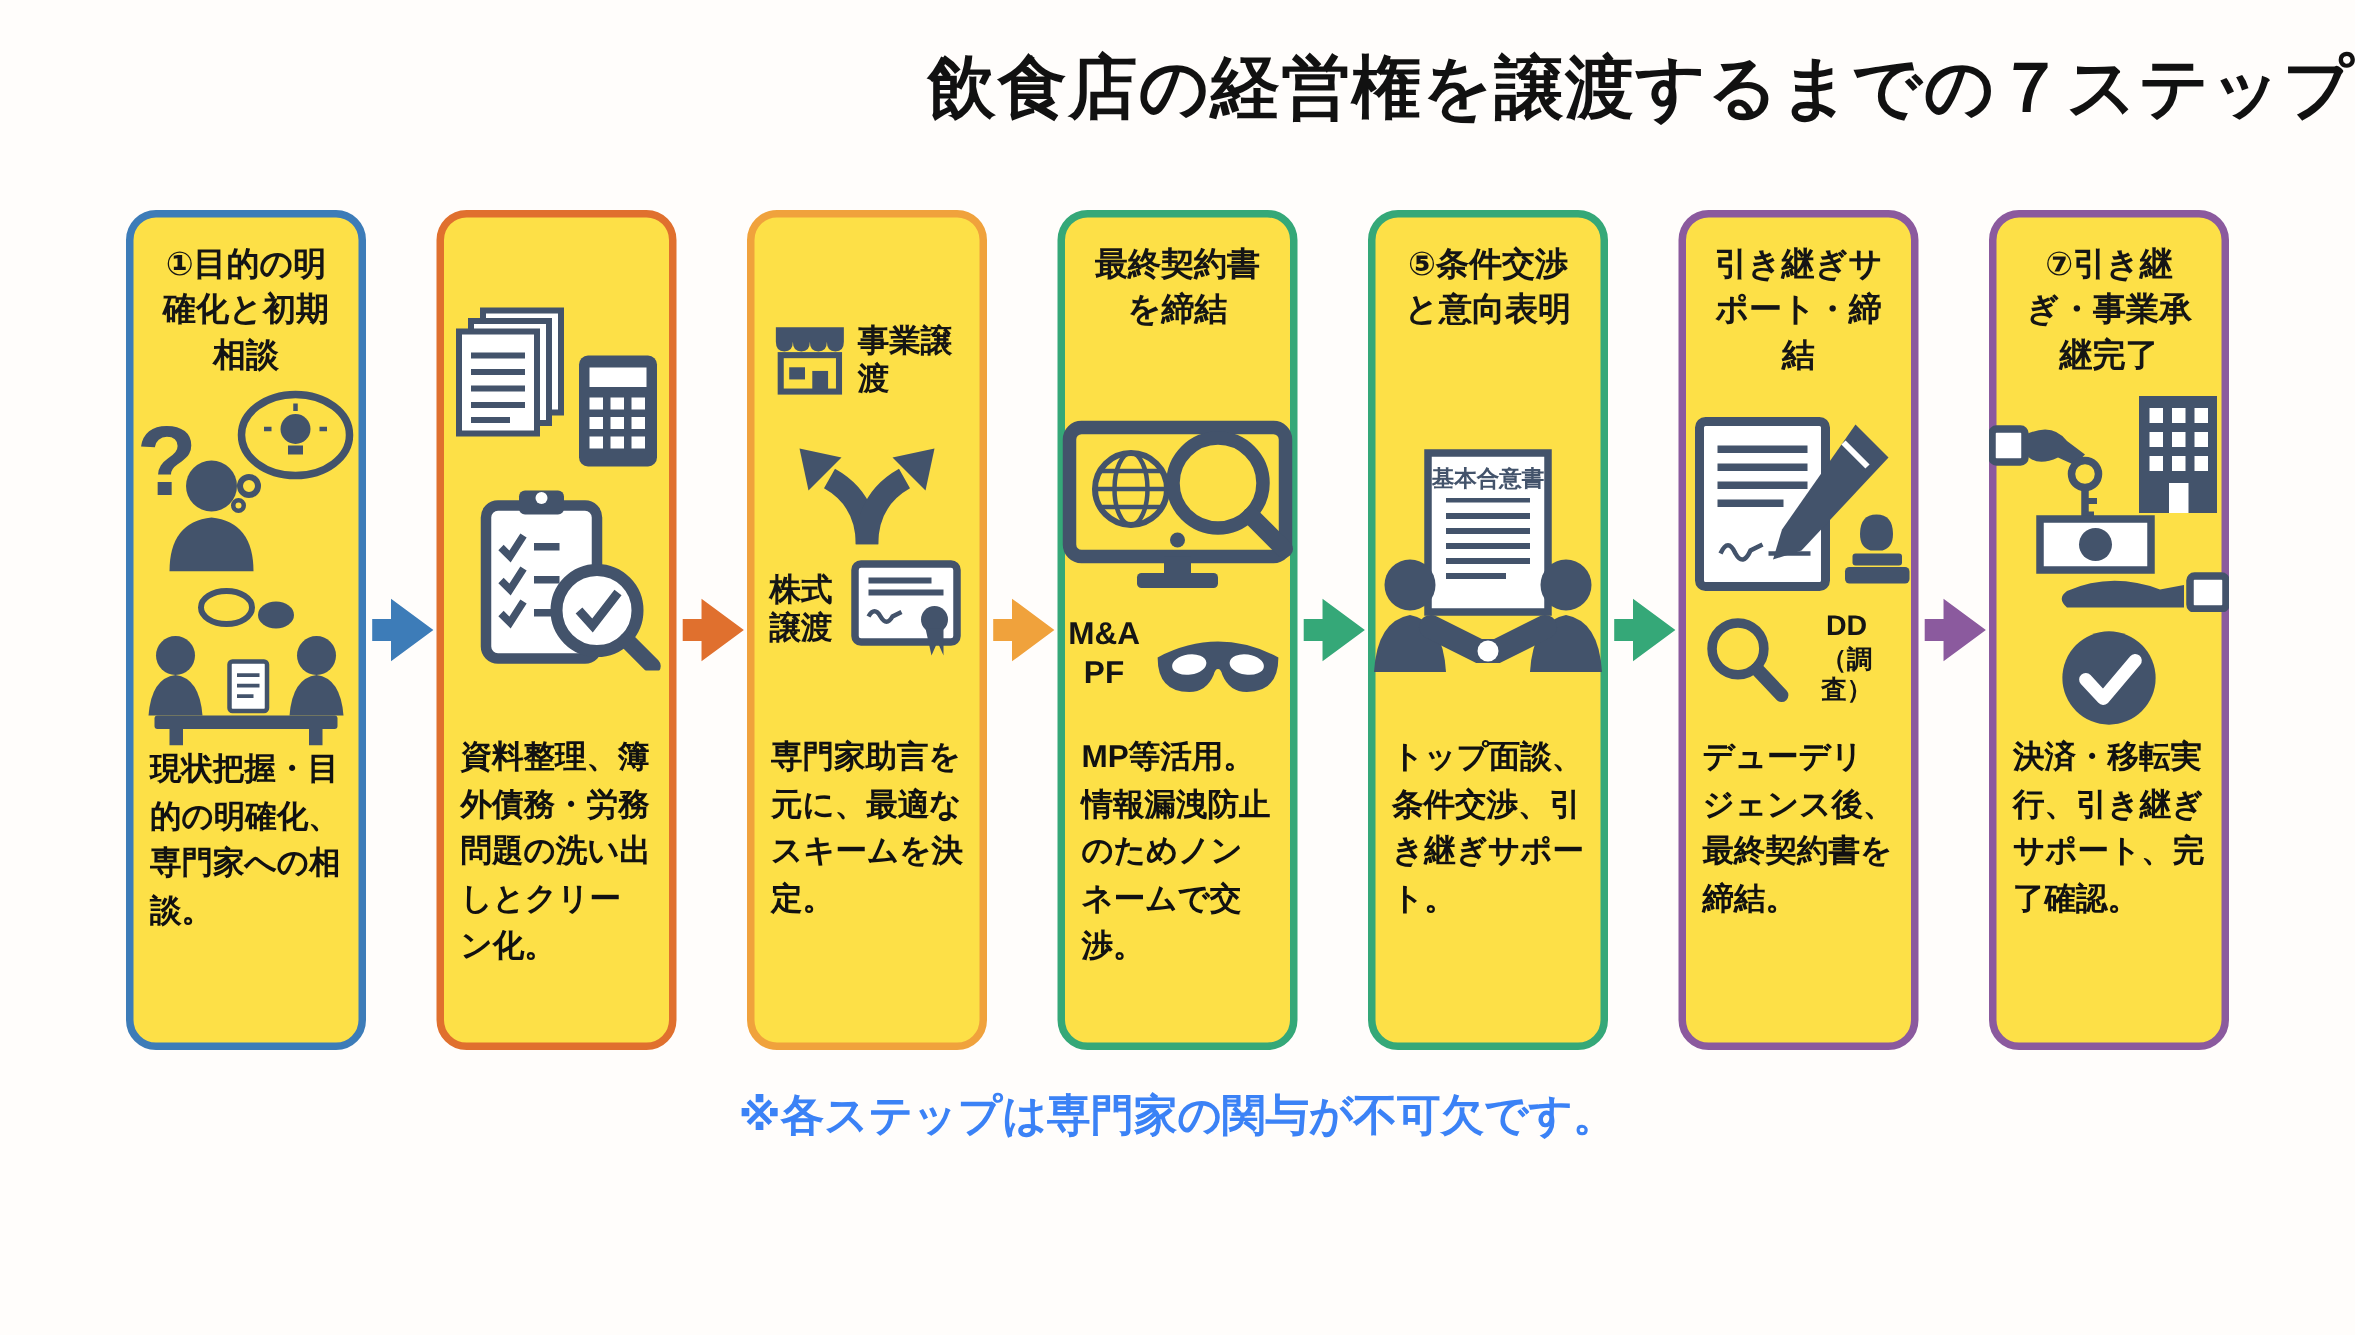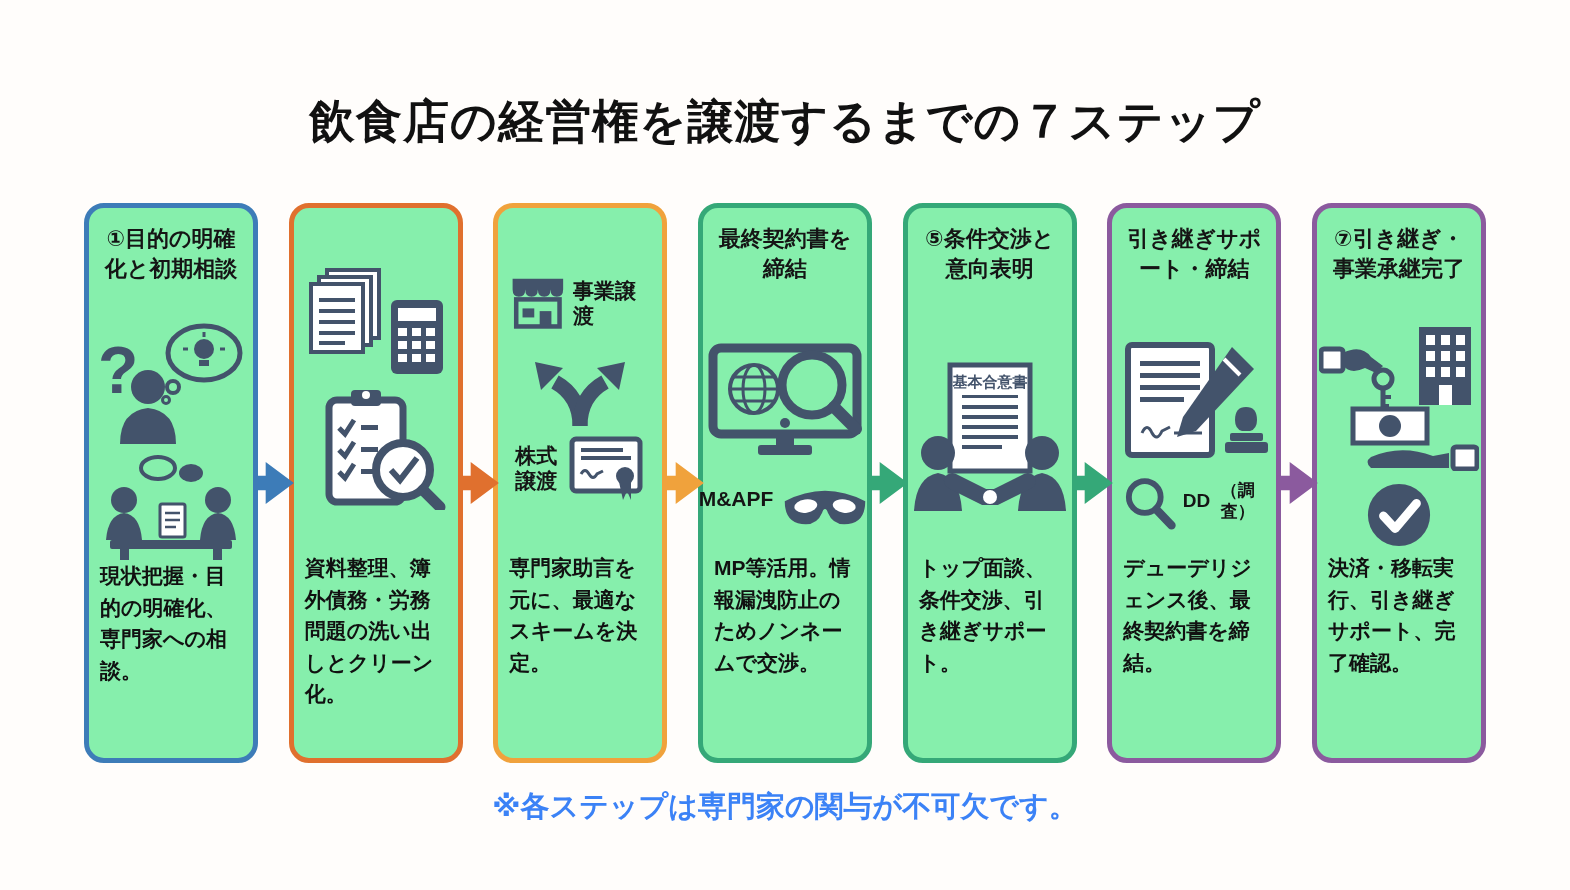--- a/index.html
+++ b/index.html
@@ -1,32 +1,32 @@
 <!DOCTYPE html>
 <html><head>
 <meta charset="utf-8">
 <style>
   html,body{margin:0;padding:0;background:#ffffff;}
   body{font-family:"Liberation Sans","DejaVu Sans",sans-serif;color:#111;}
   .page{width:1570px;height:890px;background:#fffdfb;position:relative;overflow:hidden;}
-  .main-title{margin:0;padding-top:91px;text-align:center;font-size:46px;font-weight:800;
+  .main-title{margin:0;padding-top:28px;text-align:right;font-size:46px;font-weight:800;
     letter-spacing:1px;color:#111;}
   .cards-row{display:flex;justify-content:space-between;align-items:stretch;
     padding:0 84px;margin-top:50px;height:560px;}
-  .card{box-sizing:border-box;width:174px;border:5px solid var(--accent,#888);
-    border-radius:20px;background:#86efac;padding:16px 11px 14px 11px;
+  .card{box-sizing:border-box;width:160px;border:5px solid var(--accent,#888);
+    border-radius:20px;background:#fde047;padding:16px 11px 14px 11px;
     display:flex;flex-direction:column;}
   .card-title{font-size:22px;font-weight:800;text-align:center;line-height:1.38;
     color:#151515;min-height:95px;}
   .icon-area{flex:1;display:flex;flex-direction:column;align-items:center;
     justify-content:center;gap:10px;color:#43536B;}
   .icon-row{display:flex;align-items:center;justify-content:center;gap:6px;color:#43536B;}
   .icon-label{font-size:21px;font-weight:800;color:#151515;line-height:1.2;}
   .icon-label.small{font-size:17px;text-align:center;}
-  .label-col{display:flex;flex-direction:row;align-items:center;line-height:1.15;}
+  .label-col{display:flex;flex-direction:column;align-items:center;line-height:1.15;}
   .card-desc{height:192px;margin-top:auto;font-size:21px;font-weight:600;
     line-height:1.5;text-align:left;color:#111;}
   .arrow{width:16px;position:relative;align-self:center;height:46px;}
   .arrow svg{position:absolute;left:50%;top:0;transform:translateX(-50%);
     width:46px;height:46px;color:var(--accent,#888);}
   .footnote{margin-top:24px;text-align:center;font-size:29px;font-weight:800;color:#3b82f6;}
   svg{display:block;}
 </style>
 </head>
 <body>
@@ -136,21 +136,21 @@
           </svg>
           <span class="icon-label">事業譲渡</span>
         </div>
         <svg width="150" height="84" viewBox="0 0 150 84">
           <path d="M75,84 Q75,54 50,40" stroke="currentColor" stroke-width="15" fill="none"></path>
           <path d="M75,84 Q75,54 100,40" stroke="currentColor" stroke-width="15" fill="none"></path>
           <polygon points="30,20 36,48 58,26" fill="currentColor"></polygon>
           <polygon points="120,20 114,48 92,26" fill="currentColor"></polygon>
         </svg>
         <div class="icon-row">
-          <span class="icon-label" style="width:48px;font-family:Liberation Serif, serif;">株式譲渡</span>
+          <span class="icon-label" style="width:48px;">株式譲渡</span>
           <svg width="76" height="66" viewBox="0 0 76 66">
             <rect x="3" y="3" width="68" height="52" rx="4" fill="#fff" stroke="currentColor" stroke-width="5"></rect>
             <rect x="12" y="12" width="42" height="4" fill="currentColor"></rect>
             <rect x="12" y="20" width="50" height="4" fill="currentColor"></rect>
             <path d="M12,38 q4,-7 8,0 q4,7 8,0 l6,-3" stroke="currentColor" stroke-width="3" fill="none"></path>
             <circle cx="56" cy="40" r="9" fill="currentColor"></circle>
             <polygon points="50,46 54,64 58,55 62,64 62,46" fill="currentColor"></polygon>
           </svg>
         </div>
       </div>

